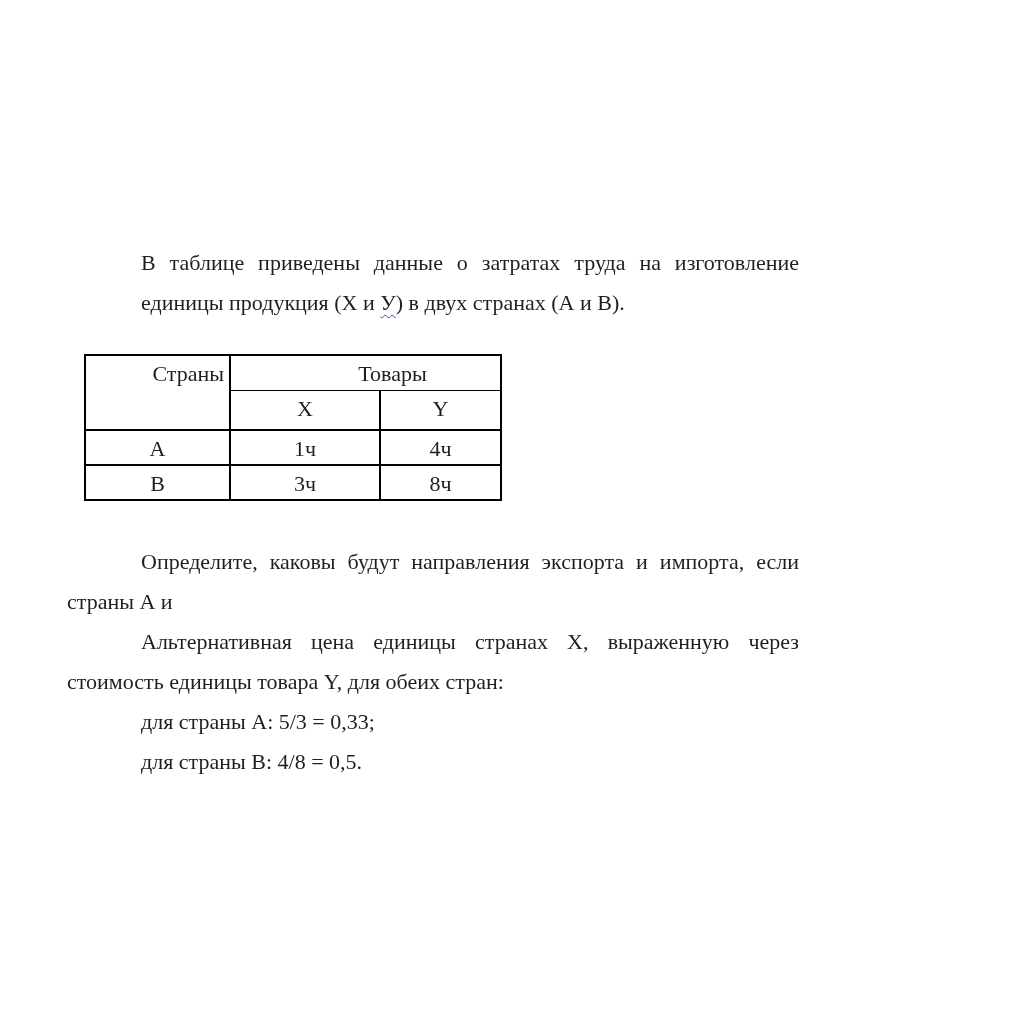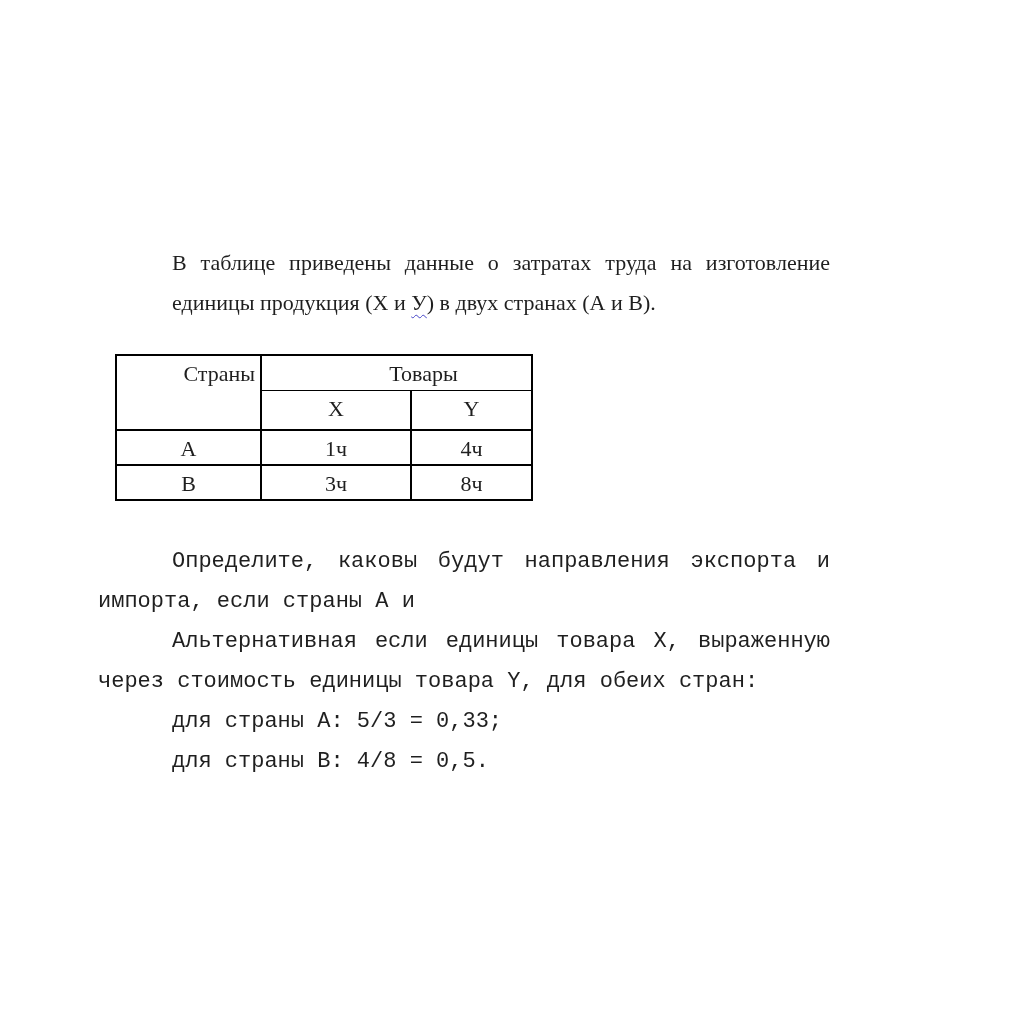--- a/index.html
+++ b/index.html
@@ -11,31 +11,31 @@
   *{margin:0;padding:0;box-sizing:border-box;}
   html,body{width:1024px;height:1024px;overflow:hidden;}
   body{
     background:var(--page-bg);
     font-family:"Liberation Serif","DejaVu Serif",serif;
     color:var(--text-color);
   }
   .page{
     position:relative;
     width:1024px;height:1024px;
-    padding:243px 0 0 98px;
+    padding:243px 0 0 67px;
   }
   .content{
     width:732px;
   }
   .para{
     font-size:22px;
     line-height:40px;
     text-align:justify;
   }
-  .para.indent{ text-indent:74px;font-family:Liberation Mono, monospace; }
+  .para.indent{ text-indent:74px; }
   .para.block-indent{ margin-left:74px; }
   .grammar-squiggle{
     text-decoration-line:underline;
     text-decoration-style:wavy;
     text-decoration-color:var(--squiggle-color);
     text-decoration-thickness:1px;
     text-underline-offset:4px;
   }
   .labor-table{
     border-collapse:collapse;
@@ -102,20 +102,20 @@
           <td>В</td>
           <td>3ч</td>
           <td>8ч</td>
         </tr>
       </tbody>
     </table>
 
     <p class="para indent q-para">Определите, каковы будут направления экспорта и импорта, если страны А и</p>
 
 
-    <p class="para indent">Альтернативная если единицы товара X, выраженную через стоимость единицы товара Y, для обеих стран:</p>
+    <p class="para indent">Альтернативная цена единицы странах X, выраженную через стоимость единицы товара Y, для обеих стран:</p>
 
     <p class="para indent">для страны А: 5/3 = 0,33;</p>
 
     <p class="para indent">для страны В: 4/8 = 0,5.</p>
 
   </div>
 </div>
 
 </body></html>

